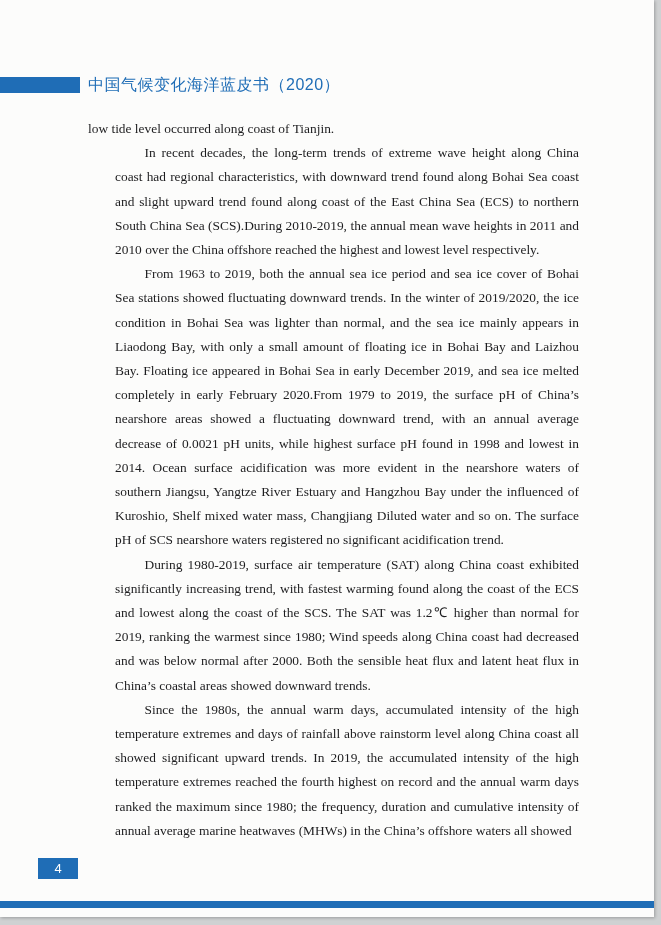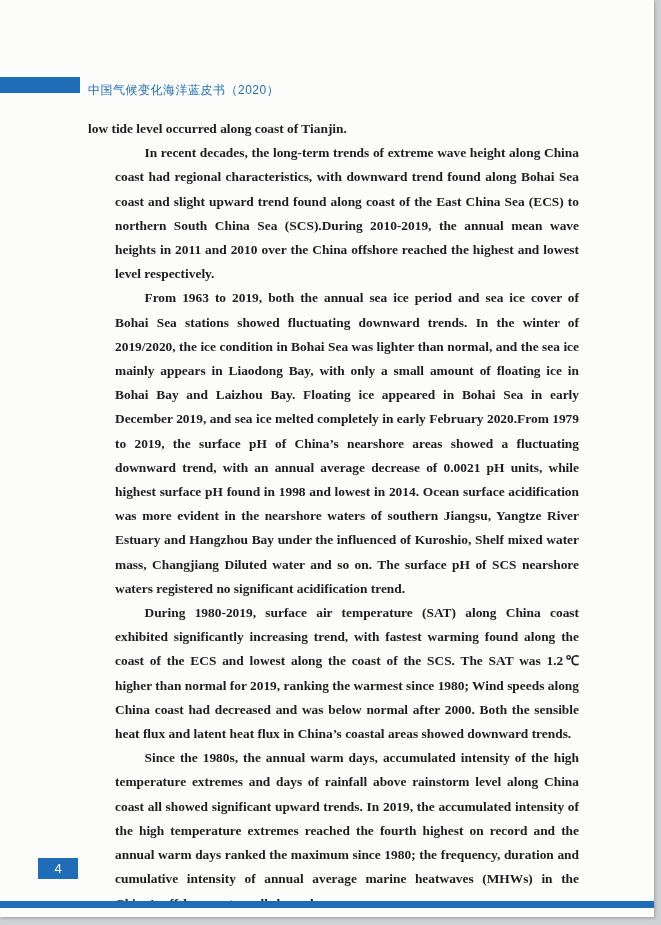--- a/index.html
+++ b/index.html
@@ -23,40 +23,39 @@
   }
   .accent-bar {
     position: absolute;
     left: 0; top: 77;
     top: 77px;
     width: 80px; height: 16px;
     background: var(--accent, #1f6db6);
   }
   .header-title {
     position: absolute;
-    left: 88px; top: 82px;
+    left: 88px; top: 75px;
     font-family: "Liberation Sans", sans-serif;
-    font-size: 12px;
+    font-size: 16px;
     letter-spacing: 0.5px;
     color: var(--accent, #1f6db6);
     white-space: nowrap;
   }
   .body-text {
     position: absolute;
     left: 88px; top: 117px;
     width: 491px;
     color: #1d1d1f;
   }
   .para {
     margin: 0;
     font-size: 13.4px;
     line-height: 24.2px;
     text-align: justify;
     text-justify: inter-word;
-    font-weight: bold;
   }
   .para.indent { text-indent: 2.2em; margin-left: 27px; }
   .page-number-box {
     position: absolute;
     left: 38px; top: 858px;
     width: 40px; height: 21px;
     background: var(--accent, #1f6db6);
     color: #ffffff;
     font-family: "Liberation Sans", sans-serif;
     font-size: 13px;

